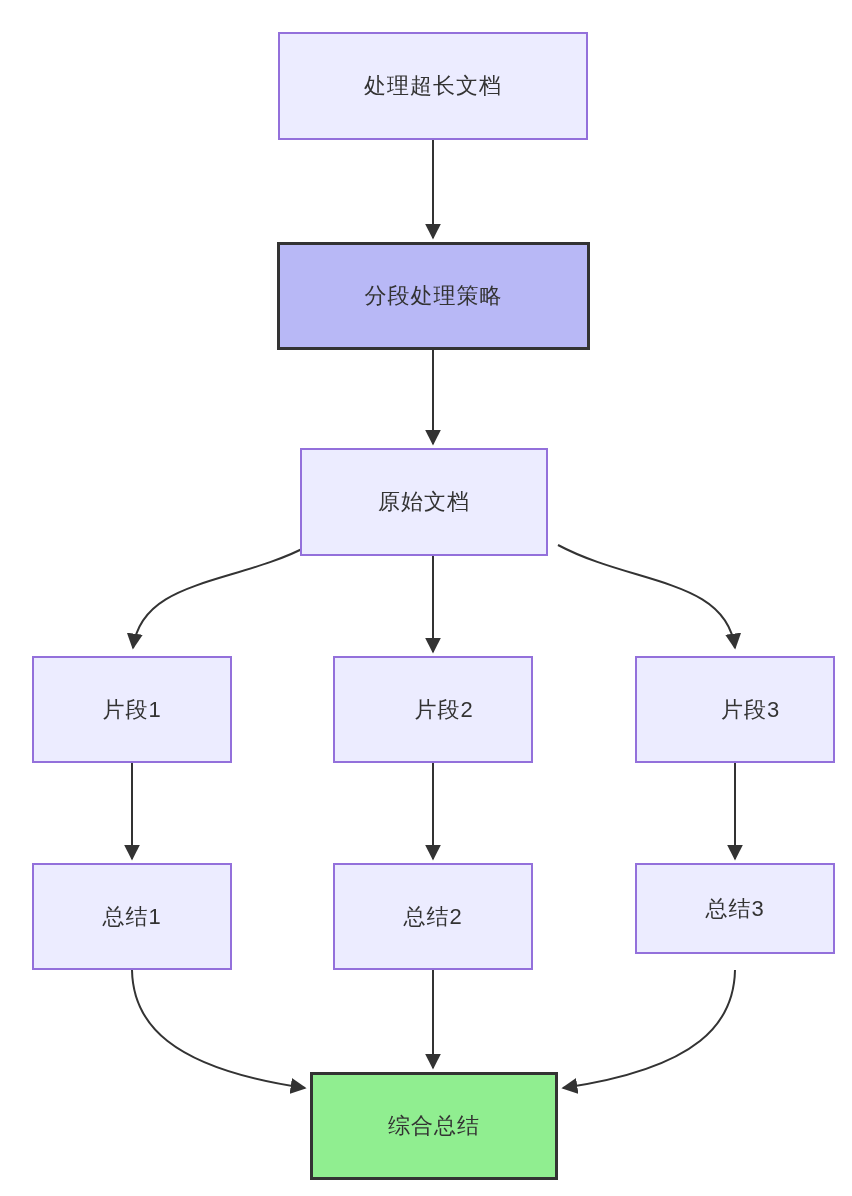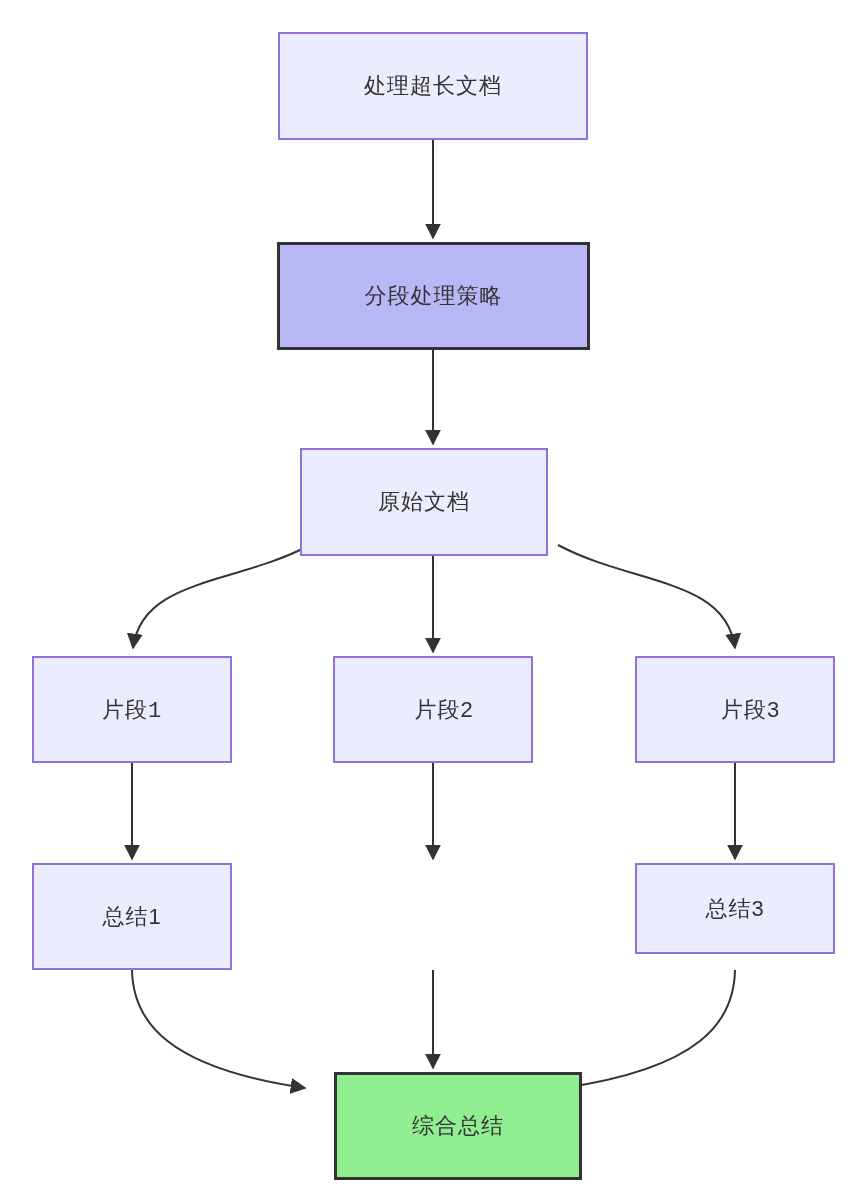--- a/index.html
+++ b/index.html
@@ -37,21 +37,20 @@
     background: #ececff;
     border: 2px solid #9370db;
   }
   .node.emphasis {
     background: #b8b8f6;
     border: 3px solid #333333;
   }
   .node.success {
     background: #90ee90;
     border: 3px solid #333333;
-    margin-left: 24px;
   }
 </style>
 </head>
 <body>
 
 <div class="canvas">
 
   <svg class="edges-layer" width="852" height="1196" viewBox="0 0 852 1196" fill="none" xmlns="http://www.w3.org/2000/svg">
     <defs>
       <marker id="arrow" viewBox="0 0 10 10" refX="9" refY="5" markerWidth="8" markerHeight="8" orient="auto">
@@ -81,26 +80,27 @@
 
     <path d="M735,970 C734,1022 700,1068 563,1088" stroke="#333333" stroke-width="2" marker-end="url(#arrow)"></path>
   </svg>
 
   <div class="node emphasis" style="left:277px; top:242px;  width:313px; height:108px;">分段处理策略</div>
 
   <div class="node default" style="left:278px; top:32px;   width:310px; height:108px;">处理超长文档</div>
 
   <div class="node default" style="left:300px; top:448px;  width:248px; height:108px;">原始文档</div>
 
-  <div class="node default" style="left:32px;  top:656px;  width:200px; height:107px;font-family:Liberation Mono, monospace;">片段1</div>
+  <div class="node default" style="left:32px;  top:656px;  width:200px; height:107px;">片段1</div>
 
   <div class="node default" style="left:333px; top:656px;  width:200px; height:107px;padding-left:22px;">片段2</div>
 
   <div class="node default" style="left:635px; top:656px;  width:200px; height:107px;padding-left:31px;">片段3</div>
 
   <div class="node default" style="left:32px;  top:863px;  width:200px; height:107px;text-align:right;">总结1</div>
 
+  <div class="node default" style="left:333px; top:863px;  width:200px; height:107px;">总结2</div>
 
   <div class="node default" style="left:635px; top:863px;  width:200px; height:91px;">总结3</div>
 
   <div class="node success" style="left:310px; top:1072px; width:248px; height:108px;">综合总结</div>
 
 </div>
 
 </body></html>

